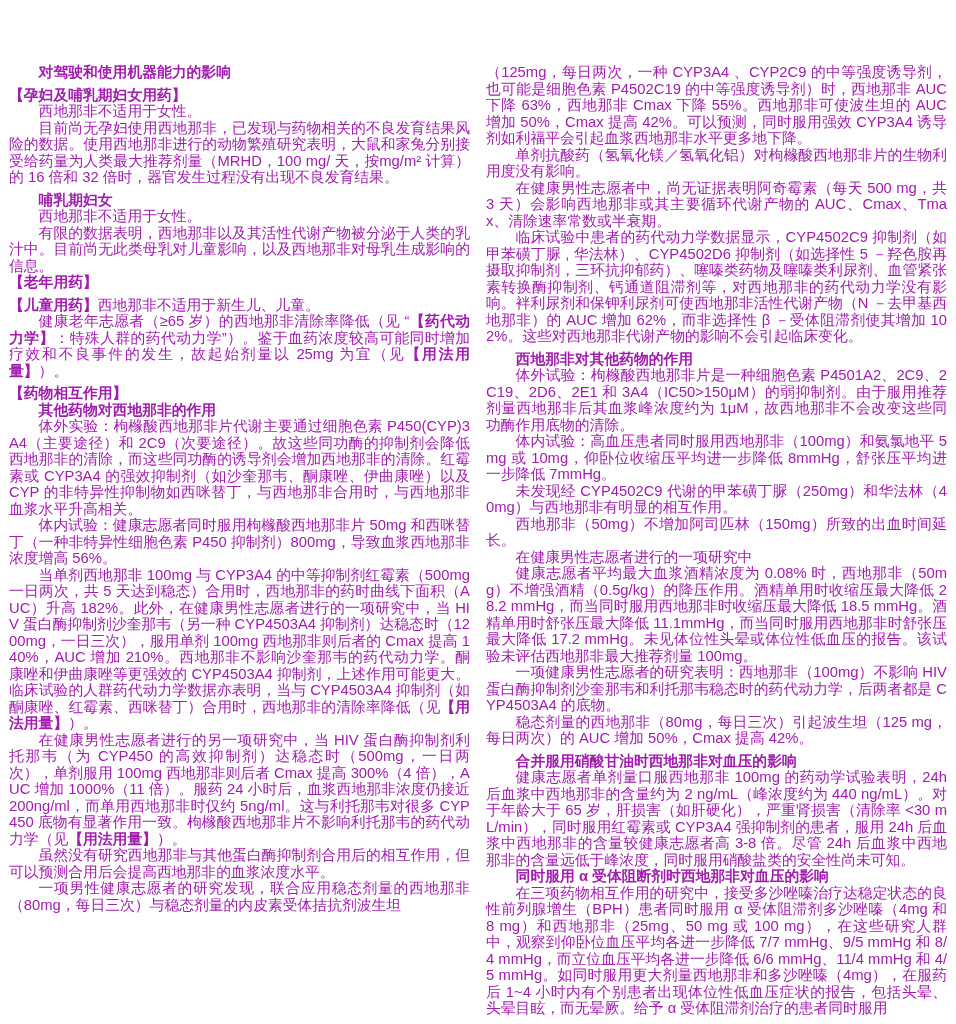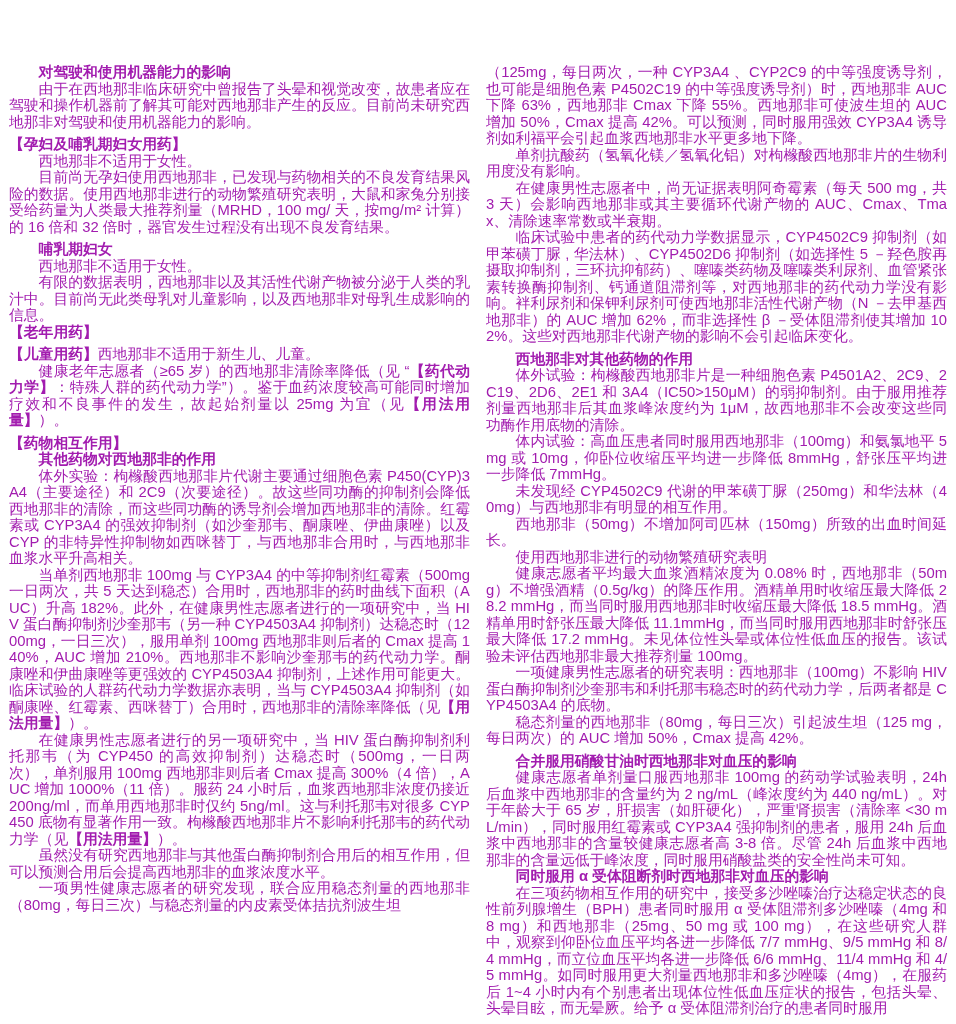--- a/index.html
+++ b/index.html
@@ -29,49 +29,49 @@
   .col p.bracket, .col p.cont { text-indent: 0; }
   .col p.gap { margin-top: 6px; }
   .b { font-weight: bold; }
 </style>
 </head>
 <body>
 
 <div class="page">
   <div class="col">
       <p class="sub"><span class="b">对驾驶和使用机器能力的影响</span></p>
-      <p class="para"><span>由于在西地那非临床研究中曾报告了头晕和视觉改变，故患者应在驾驶和操作机器前了解其可能对西地那非产生的反应。目前尚未研究西地那非对驾驶和使用机器能力的影响。</span></p>
       <p class="bracket gap"><span class="b">【孕妇及哺乳期妇女用药】</span></p>
       <p class="para"><span>西地那非不适用于女性。</span></p>
       <p class="para"><span>目前尚无孕妇使用西地那非，已发现与药物相关的不良发育结果风险的数据。使用西地那非进行的动物繁殖研究表明，大鼠和家兔分别接受给药量为人类最大推荐剂量（MRHD，100 mg/ 天，按mg/m² 计算）的 16 倍和 32 倍时，器官发生过程没有出现不良发育结果。</span></p>
       <p class="sub gap"><span class="b">哺乳期妇女</span></p>
       <p class="para"><span>西地那非不适用于女性。</span></p>
       <p class="para"><span>有限的数据表明，西地那非以及其活性代谢产物被分泌于人类的乳汁中。目前尚无此类母乳对儿童影响，以及西地那非对母乳生成影响的信息。</span></p>
       <p class="bracket"><span class="b">【老年用药】</span></p>
       <p class="bracket gap"><span class="b">【儿童用药】</span><span>西地那非不适用于新生儿、儿童。</span></p>
       <p class="para"><span>健康老年志愿者（≥65 岁）的西地那非清除率降低（见 “</span><span class="b">【药代动力学】</span><span>：特殊人群的药代动力学”）。鉴于血药浓度较高可能同时增加疗效和不良事件的发生，故起始剂量以 25mg 为宜（见</span><span class="b">【用法用量】</span><span>）。</span></p>
       <p class="bracket gap"><span class="b">【药物相互作用】</span></p>
       <p class="sub"><span class="b">其他药物对西地那非的作用</span></p>
       <p class="para"><span>体外实验：枸橼酸西地那非片代谢主要通过细胞色素 P450(CYP)3A4（主要途径）和 2C9（次要途径）。故这些同功酶的抑制剂会降低西地那非的清除，而这些同功酶的诱导剂会增加西地那非的清除。红霉素或 CYP3A4 的强效抑制剂（如沙奎那韦、酮康唑、伊曲康唑）以及 CYP 的非特异性抑制物如西咪替丁，与西地那非合用时，与西地那非血浆水平升高相关。</span></p>
+      <p class="para"><span>体内试验：健康志愿者同时服用枸橼酸西地那非片 50mg 和西咪替丁（一种非特异性细胞色素 P450 抑制剂）800mg，导致血浆西地那非浓度增高 56%。</span></p>
       <p class="para"><span>当单剂西地那非 100mg 与 CYP3A4 的中等抑制剂红霉素（500mg 一日两次，共 5 天达到稳态）合用时，西地那非的药时曲线下面积（AUC）升高 182%。此外，在健康男性志愿者进行的一项研究中，当 HIV 蛋白酶抑制剂沙奎那韦（另一种 CYP4503A4 抑制剂）达稳态时（1200mg，一日三次），服用单剂 100mg 西地那非则后者的 Cmax 提高 140%，AUC 增加 210%。西地那非不影响沙奎那韦的药代动力学。酮康唑和伊曲康唑等更强效的 CYP4503A4 抑制剂，上述作用可能更大。临床试验的人群药代动力学数据亦表明，当与 CYP4503A4 抑制剂（如酮康唑、红霉素、西咪替丁）合用时，西地那非的清除率降低（见</span><span class="b">【用法用量】</span><span>）。</span></p>
       <p class="para"><span>在健康男性志愿者进行的另一项研究中，当 HIV 蛋白酶抑制剂利托那韦（为 CYP450 的高效抑制剂）达稳态时（500mg，一日两次），单剂服用 100mg 西地那非则后者 Cmax 提高 300%（4 倍），AUC 增加 1000%（11 倍）。服药 24 小时后，血浆西地那非浓度仍接近 200ng/ml，而单用西地那非时仅约 5ng/ml。这与利托那韦对很多 CYP450 底物有显著作用一致。枸橼酸西地那非片不影响利托那韦的药代动力学（见</span><span class="b">【用法用量】</span><span>）。</span></p>
       <p class="para"><span>虽然没有研究西地那非与其他蛋白酶抑制剂合用后的相互作用，但可以预测合用后会提高西地那非的血浆浓度水平。</span></p>
       <p class="para"><span>一项男性健康志愿者的研究发现，联合应用稳态剂量的西地那非（80mg，每日三次）与稳态剂量的内皮素受体拮抗剂波生坦</span></p>
     </div>
   <div class="col">
       <p class="cont"><span>（125mg，每日两次，一种 CYP3A4 、CYP2C9 的中等强度诱导剂，也可能是细胞色素 P4502C19 的中等强度诱导剂）时，西地那非 AUC 下降 63%，西地那非 Cmax 下降 55%。西地那非可使波生坦的 AUC 增加 50%，Cmax 提高 42%。可以预测，同时服用强效 CYP3A4 诱导剂如利福平会引起血浆西地那非水平更多地下降。</span></p>
       <p class="para"><span>单剂抗酸药（氢氧化镁／氢氧化铝）对枸橼酸西地那非片的生物利用度没有影响。</span></p>
       <p class="para"><span>在健康男性志愿者中，尚无证据表明阿奇霉素（每天 500 mg，共 3 天）会影响西地那非或其主要循环代谢产物的 AUC、Cmax、Tmax、清除速率常数或半衰期。</span></p>
       <p class="para"><span>临床试验中患者的药代动力学数据显示，CYP4502C9 抑制剂（如甲苯磺丁脲 , 华法林）、CYP4502D6 抑制剂（如选择性 5 －羟色胺再摄取抑制剂，三环抗抑郁药）、噻嗪类药物及噻嗪类利尿剂、血管紧张素转换酶抑制剂、钙通道阻滞剂等，对西地那非的药代动力学没有影响。袢利尿剂和保钾利尿剂可使西地那非活性代谢产物（N －去甲基西地那非）的 AUC 增加 62%，而非选择性 β －受体阻滞剂使其增加 102%。这些对西地那非代谢产物的影响不会引起临床变化。</span></p>
       <p class="sub gap"><span class="b">西地那非对其他药物的作用</span></p>
       <p class="para"><span>体外试验：枸橼酸西地那非片是一种细胞色素 P4501A2、2C9、2C19、2D6、2E1 和 3A4（IC50&gt;150μM）的弱抑制剂。由于服用推荐剂量西地那非后其血浆峰浓度约为 1μM，故西地那非不会改变这些同功酶作用底物的清除。</span></p>
       <p class="para"><span>体内试验：高血压患者同时服用西地那非（100mg）和氨氯地平 5mg 或 10mg，仰卧位收缩压平均进一步降低 8mmHg，舒张压平均进一步降低 7mmHg。</span></p>
       <p class="para"><span>未发现经 CYP4502C9 代谢的甲苯磺丁脲（250mg）和华法林（40mg）与西地那非有明显的相互作用。</span></p>
       <p class="para"><span>西地那非（50mg）不增加阿司匹林（150mg）所致的出血时间延长。</span></p>
-      <p class="para"><span>使用西地那非进行的动物繁殖研究表明</span></p>
+      <p class="para"><span>在健康男性志愿者进行的一项研究中</span></p>
       <p class="para"><span>健康志愿者平均最大血浆酒精浓度为 0.08% 时，西地那非（50mg）不增强酒精（0.5g/kg）的降压作用。酒精单用时收缩压最大降低 28.2 mmHg，而当同时服用西地那非时收缩压最大降低 18.5 mmHg。酒精单用时舒张压最大降低 11.1mmHg，而当同时服用西地那非时舒张压最大降低 17.2 mmHg。未见体位性头晕或体位性低血压的报告。该试验未评估西地那非最大推荐剂量 100mg。</span></p>
       <p class="para"><span>一项健康男性志愿者的研究表明：西地那非（100mg）不影响 HIV 蛋白酶抑制剂沙奎那韦和利托那韦稳态时的药代动力学，后两者都是 CYP4503A4 的底物。</span></p>
       <p class="para"><span>稳态剂量的西地那非（80mg，每日三次）引起波生坦（125 mg，每日两次）的 AUC 增加 50%，Cmax 提高 42%。</span></p>
       <p class="sub gap"><span class="b">合并服用硝酸甘油时西地那非对血压的影响</span></p>
       <p class="para"><span>健康志愿者单剂量口服西地那非 100mg 的药动学试验表明，24h 后血浆中西地那非的含量约为 2 ng/mL（峰浓度约为 440 ng/mL）。对于年龄大于 65 岁，肝损害（如肝硬化），严重肾损害（清除率 &lt;30 mL/min），同时服用红霉素或 CYP3A4 强抑制剂的患者，服用 24h 后血浆中西地那非的含量较健康志愿者高 3-8 倍。尽管 24h 后血浆中西地那非的含量远低于峰浓度，同时服用硝酸盐类的安全性尚未可知。</span></p>
       <p class="sub"><span class="b">同时服用 α 受体阻断剂时西地那非对血压的影响</span></p>
       <p class="para"><span>在三项药物相互作用的研究中，接受多沙唑嗪治疗达稳定状态的良性前列腺增生（BPH）患者同时服用 α 受体阻滞剂多沙唑嗪（4mg 和 8 mg）和西地那非（25mg、50 mg 或 100 mg），在这些研究人群中，观察到仰卧位血压平均各进一步降低 7/7 mmHg、9/5 mmHg 和 8/4 mmHg，而立位血压平均各进一步降低 6/6 mmHg、11/4 mmHg 和 4/5 mmHg。如同时服用更大剂量西地那非和多沙唑嗪（4mg），在服药后 1~4 小时内有个别患者出现体位性低血压症状的报告，包括头晕、头晕目眩，而无晕厥。给予 α 受体阻滞剂治疗的患者同时服用</span></p>
     </div>
 </div>
 

